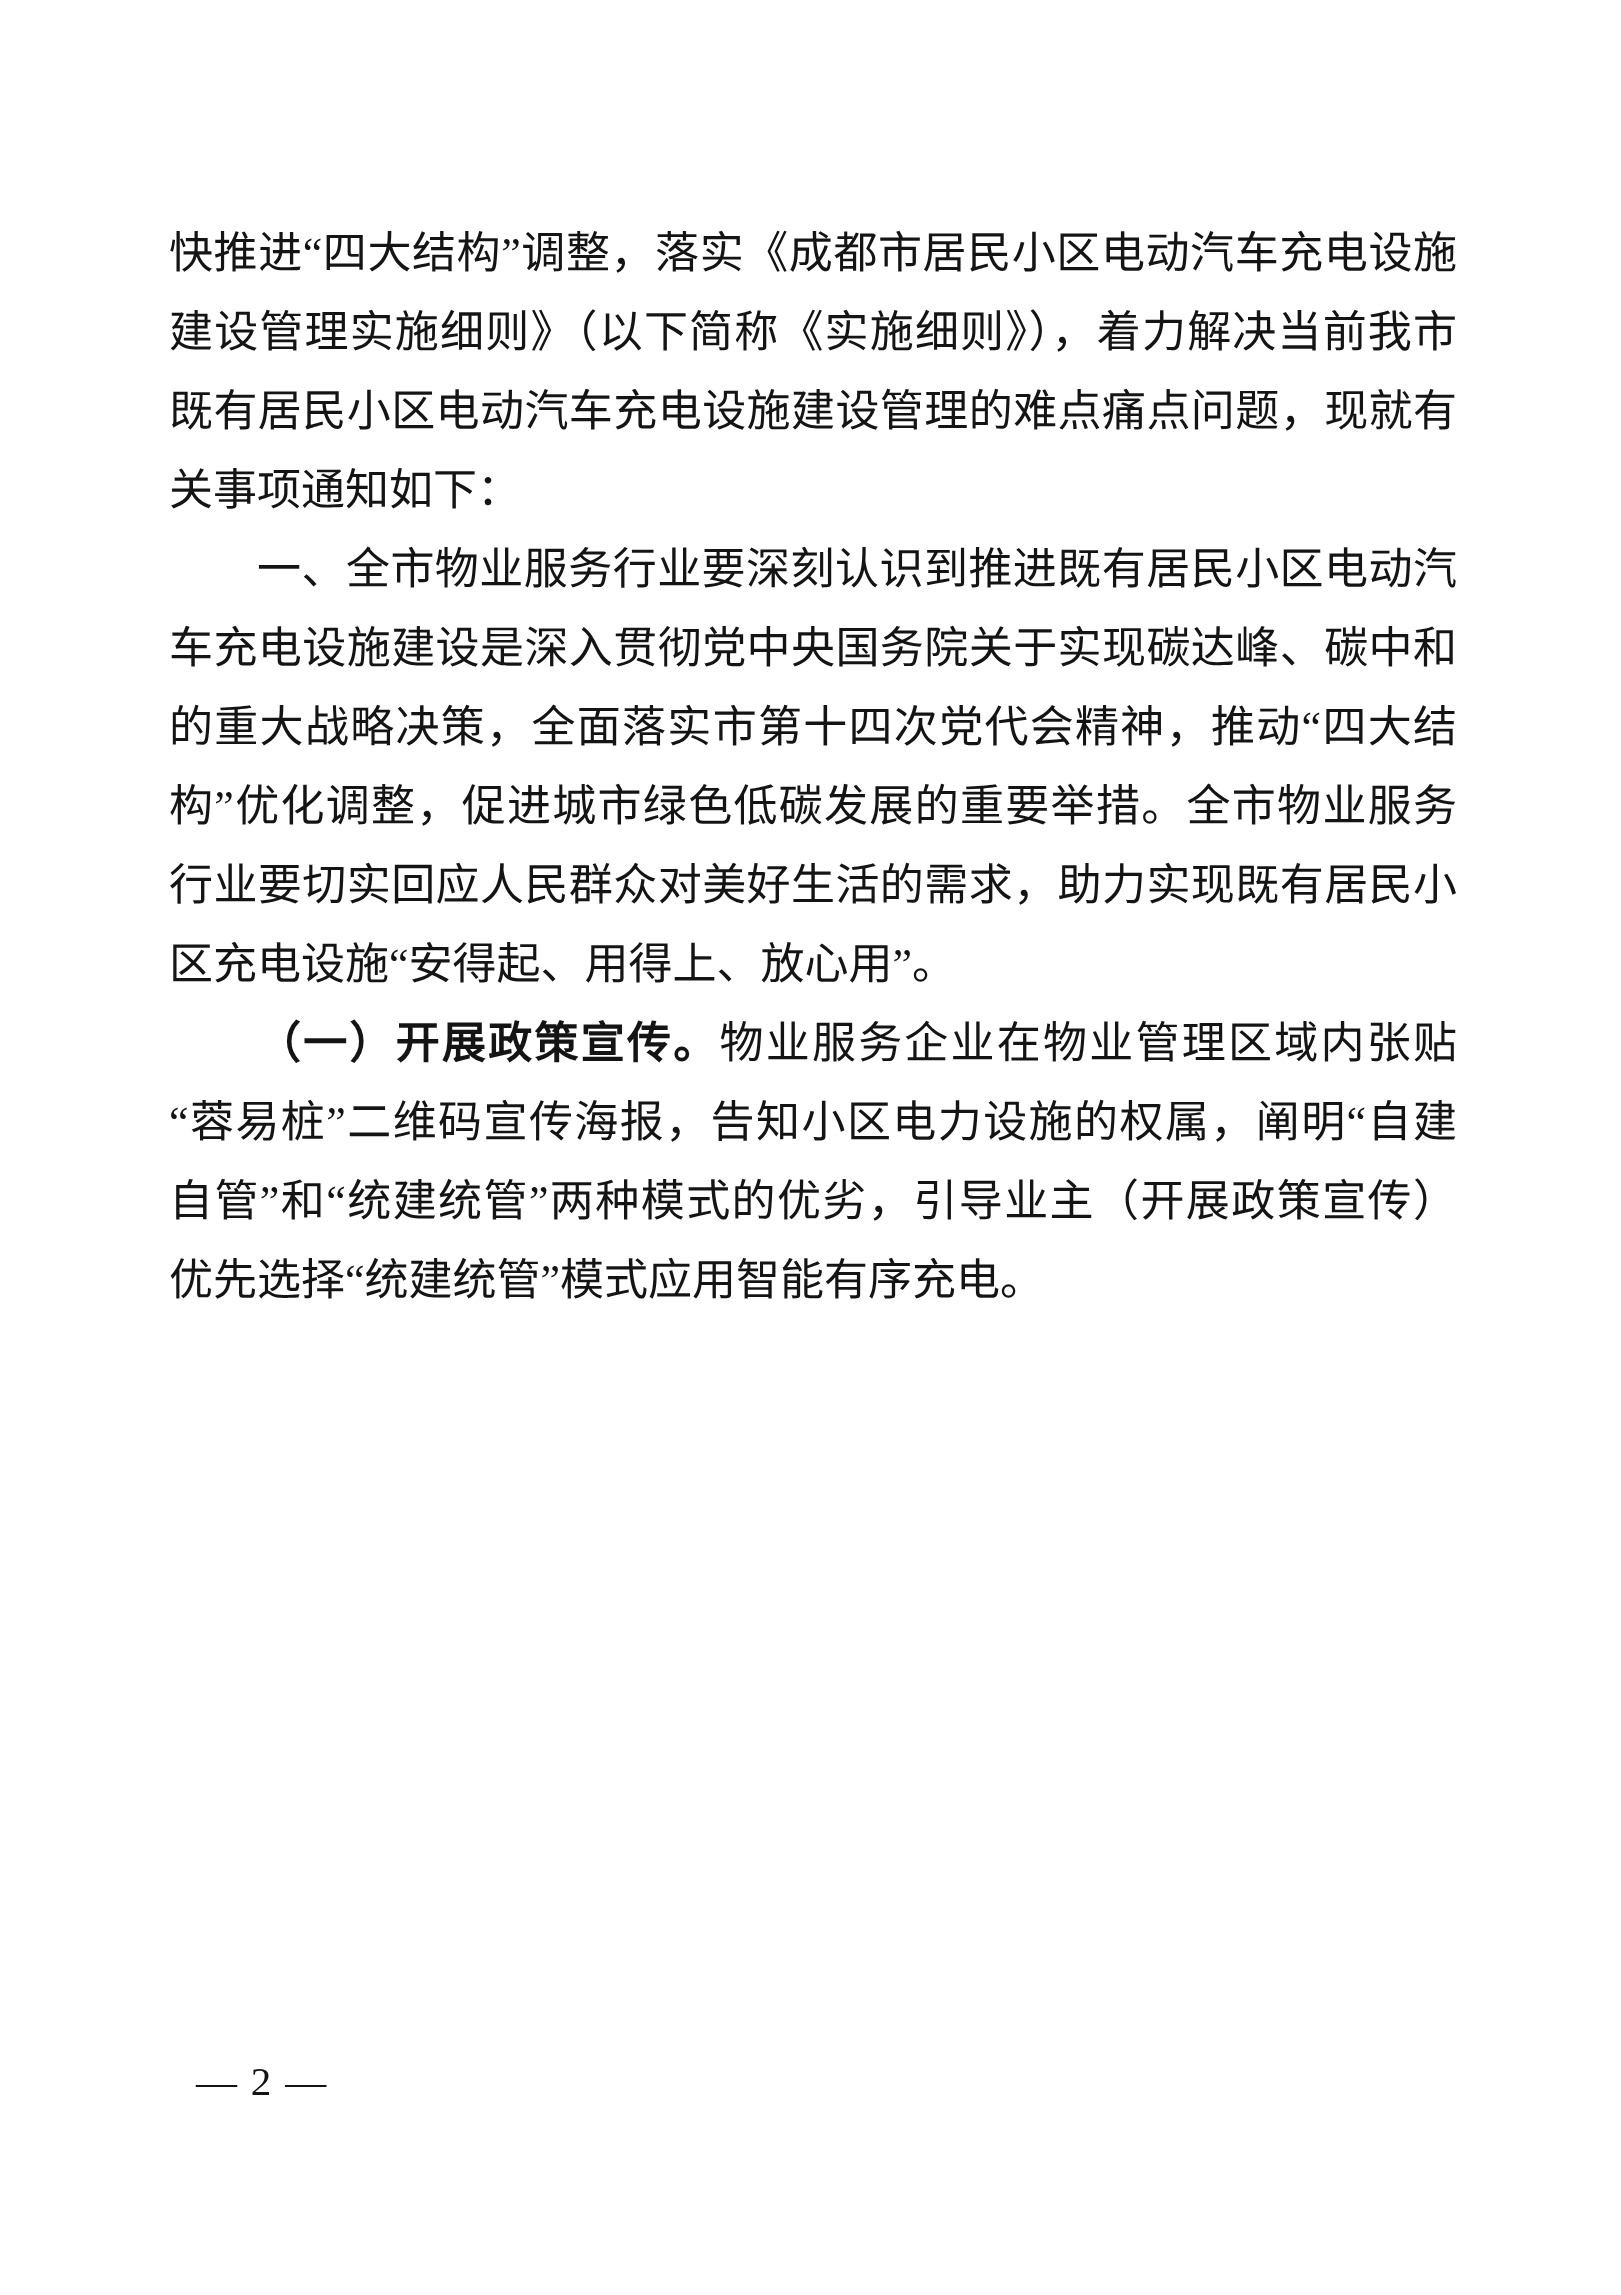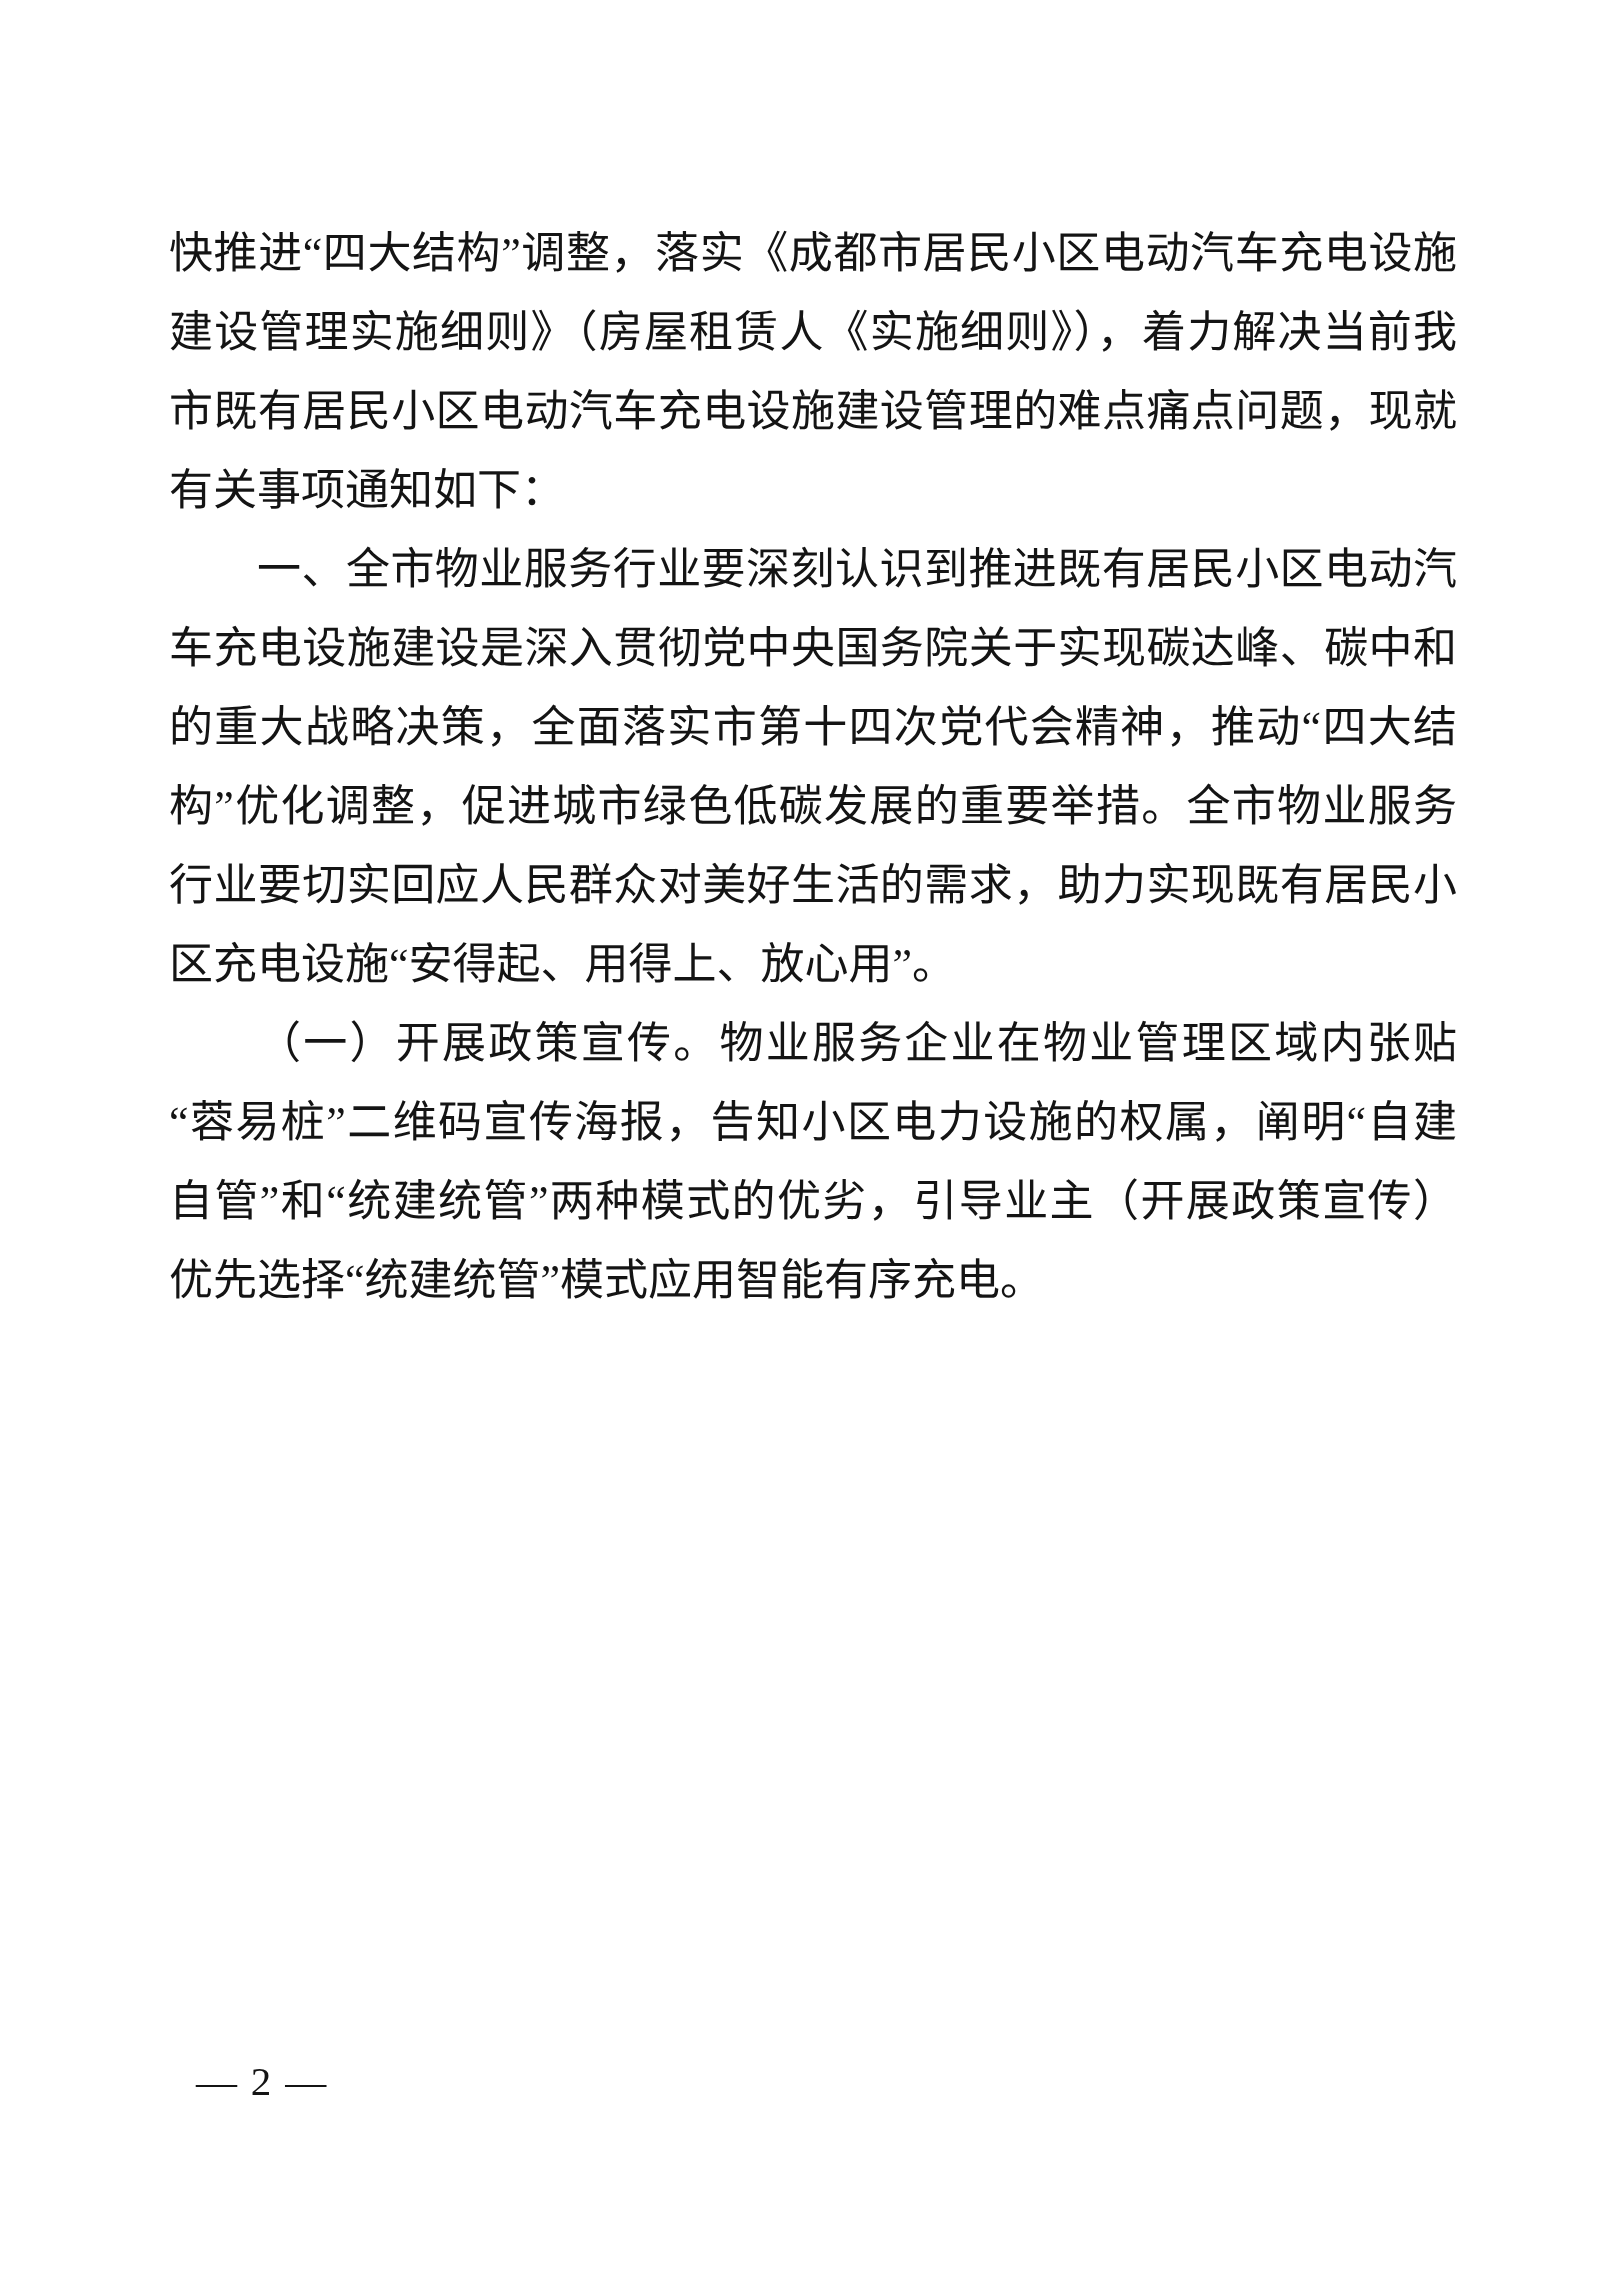--- a/index.html
+++ b/index.html
@@ -28,41 +28,41 @@
     letter-spacing: 0;
   }
   .content p {
     margin: 0;
     padding: 0;
   }
   .content p.indent {
     text-indent: 2em;
   }
   .lead {
-    font-weight: 400;
+    font-weight: 700;
   }
   .footer {
     position: absolute;
     left: 196px;
     top: 2055px;
     font-size: 41px;
     line-height: 53px;
     color: #141414;
     letter-spacing: 1.8px;
     white-space: pre;
   }
 </style>
 </head>
 <body>
 
 <div class="page">
 
   <div class="content">
 
-    <p class="para"><span>快推进“四大结构”调整，落实《成都市居民小区电动汽车充电设施建设管理实施细则》（房屋租赁人《实施细则》），着力解决当前我市既有居民小区电动汽车充电设施建设管理的难点痛点问题，现就有关事项通知如下：</span></p>
+    <p class="para"><span>快推进“四大结构”调整，落实《成都市居民小区电动汽车充电设施建设管理实施细则》（以下简称《实施细则》），着力解决当前我市既有居民小区电动汽车充电设施建设管理的难点痛点问题，现就有关事项通知如下：</span></p>
 
     <p class="para indent"><span>一、全市物业服务行业要深刻认识到推进既有居民小区电动汽车充电设施建设是深入贯彻党中央国务院关于实现碳达峰、碳中和的重大战略决策，全面落实市第十四次党代会精神，推动“四大结构”优化调整，促进城市绿色低碳发展的重要举措。全市物业服务行业要切实回应人民群众对美好生活的需求，助力实现既有居民小区充电设施“安得起、用得上、放心用”。</span></p>
 
 
     <p class="para indent"><span class="lead">（一）开展政策宣传。</span><span>物业服务企业在物业管理区域内张贴“蓉易桩”二维码宣传海报，告知小区电力设施的权属，阐明“自建自管”和“统建统管”两种模式的优劣，引导业主（开展政策宣传）优先选择“统建统管”模式应用智能有序充电。</span></p>
 
 
   </div>
 
   <div class="footer">— 2 —</div>

